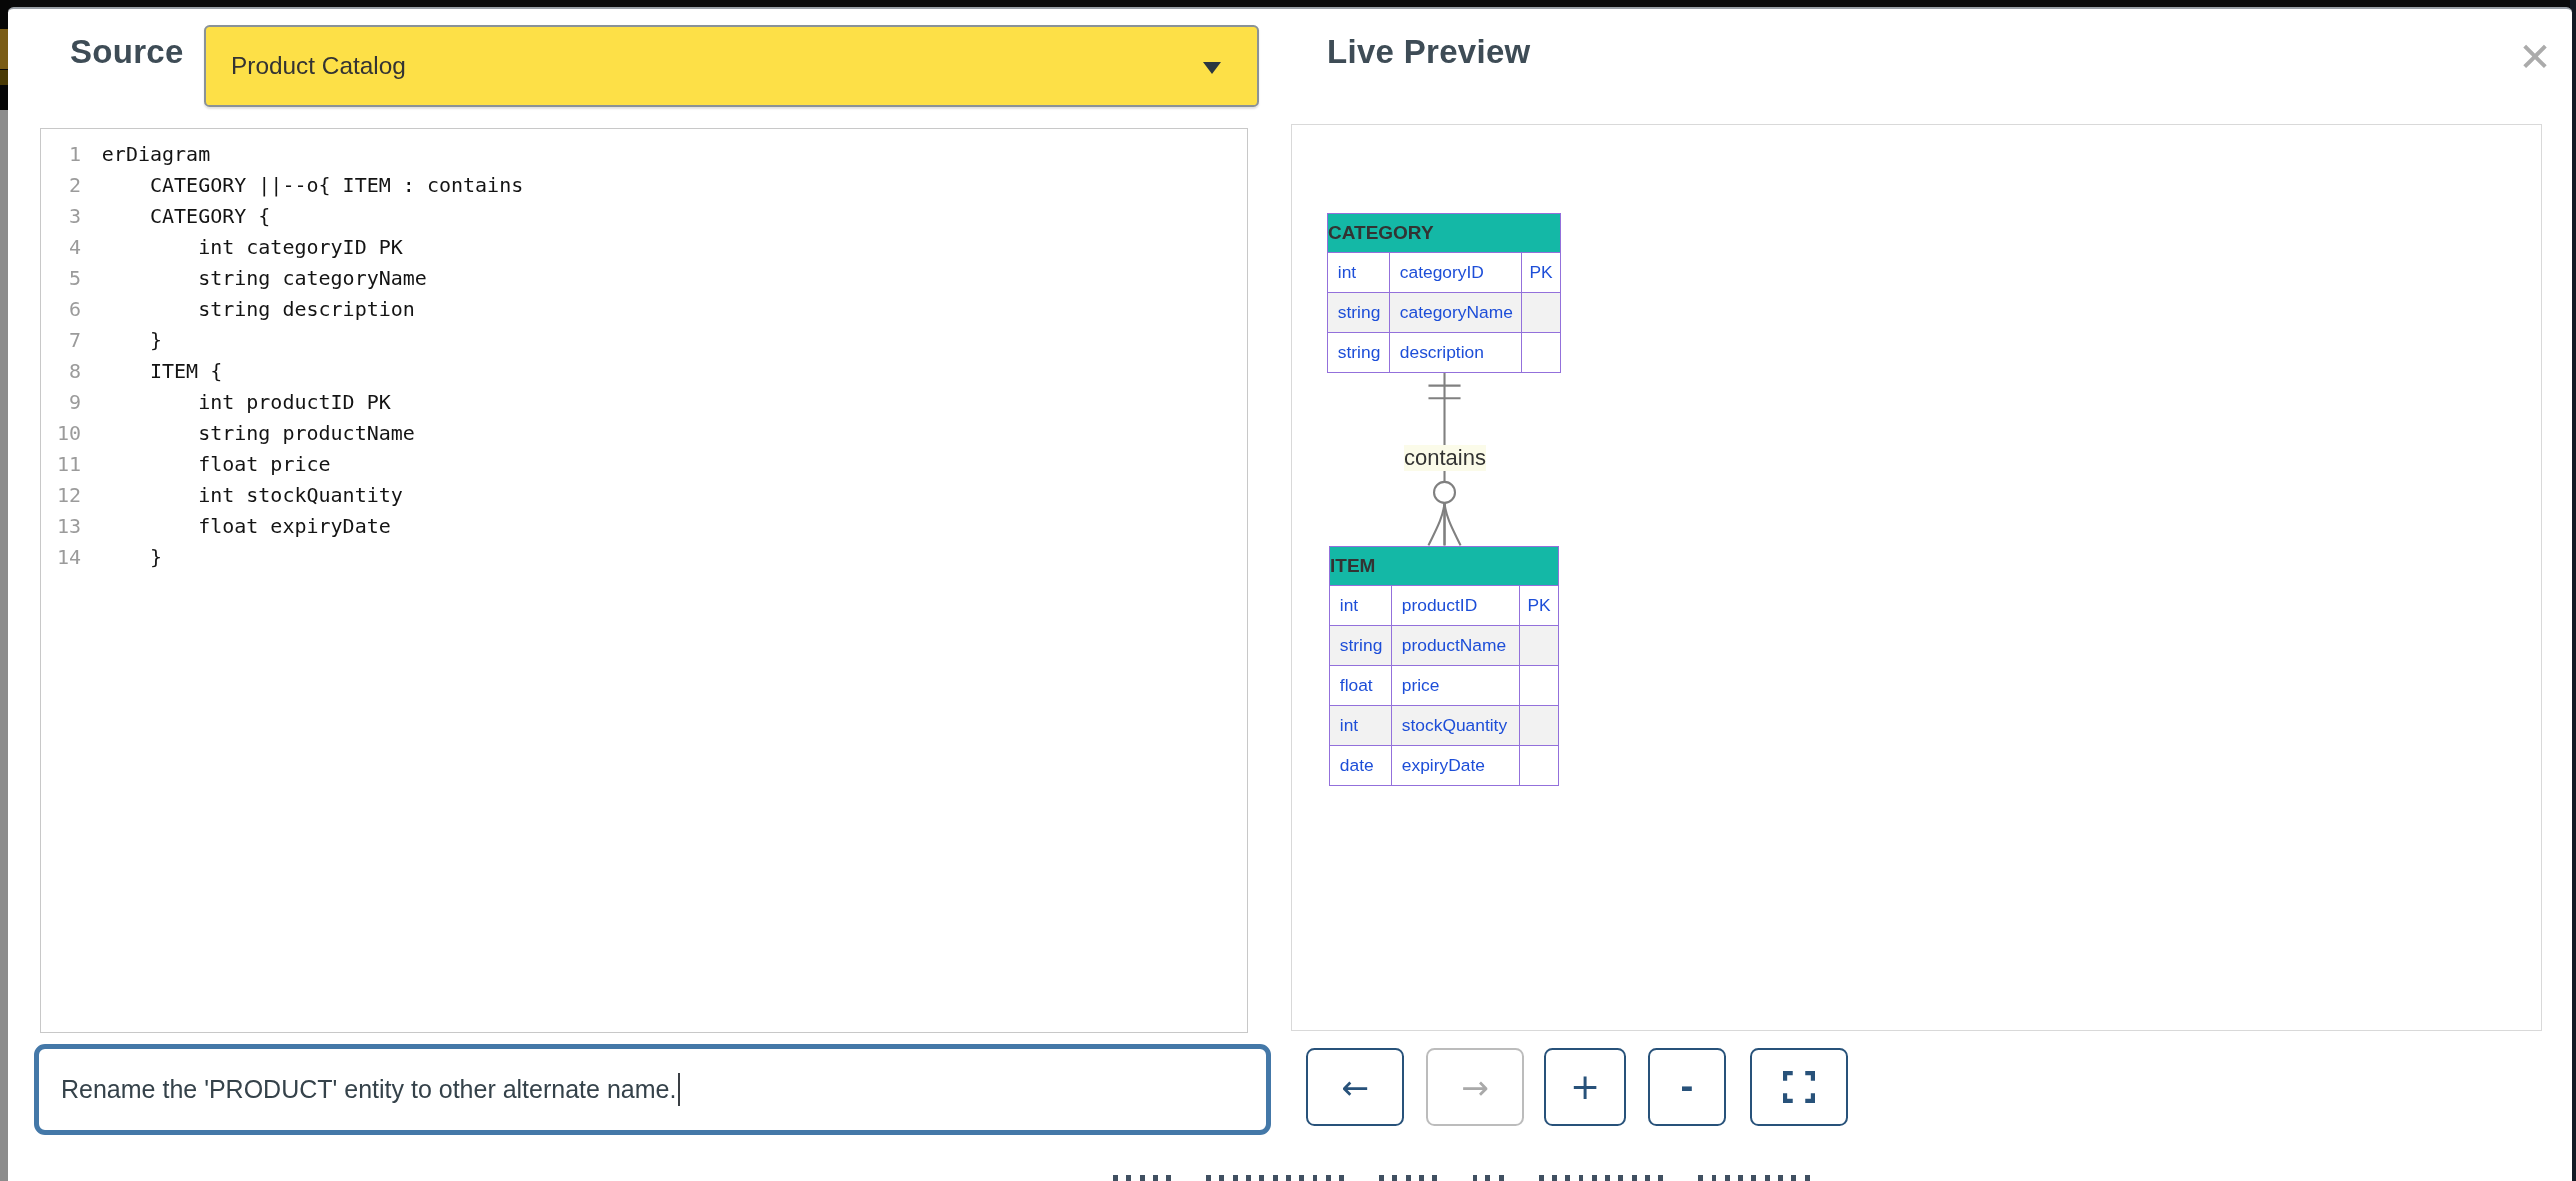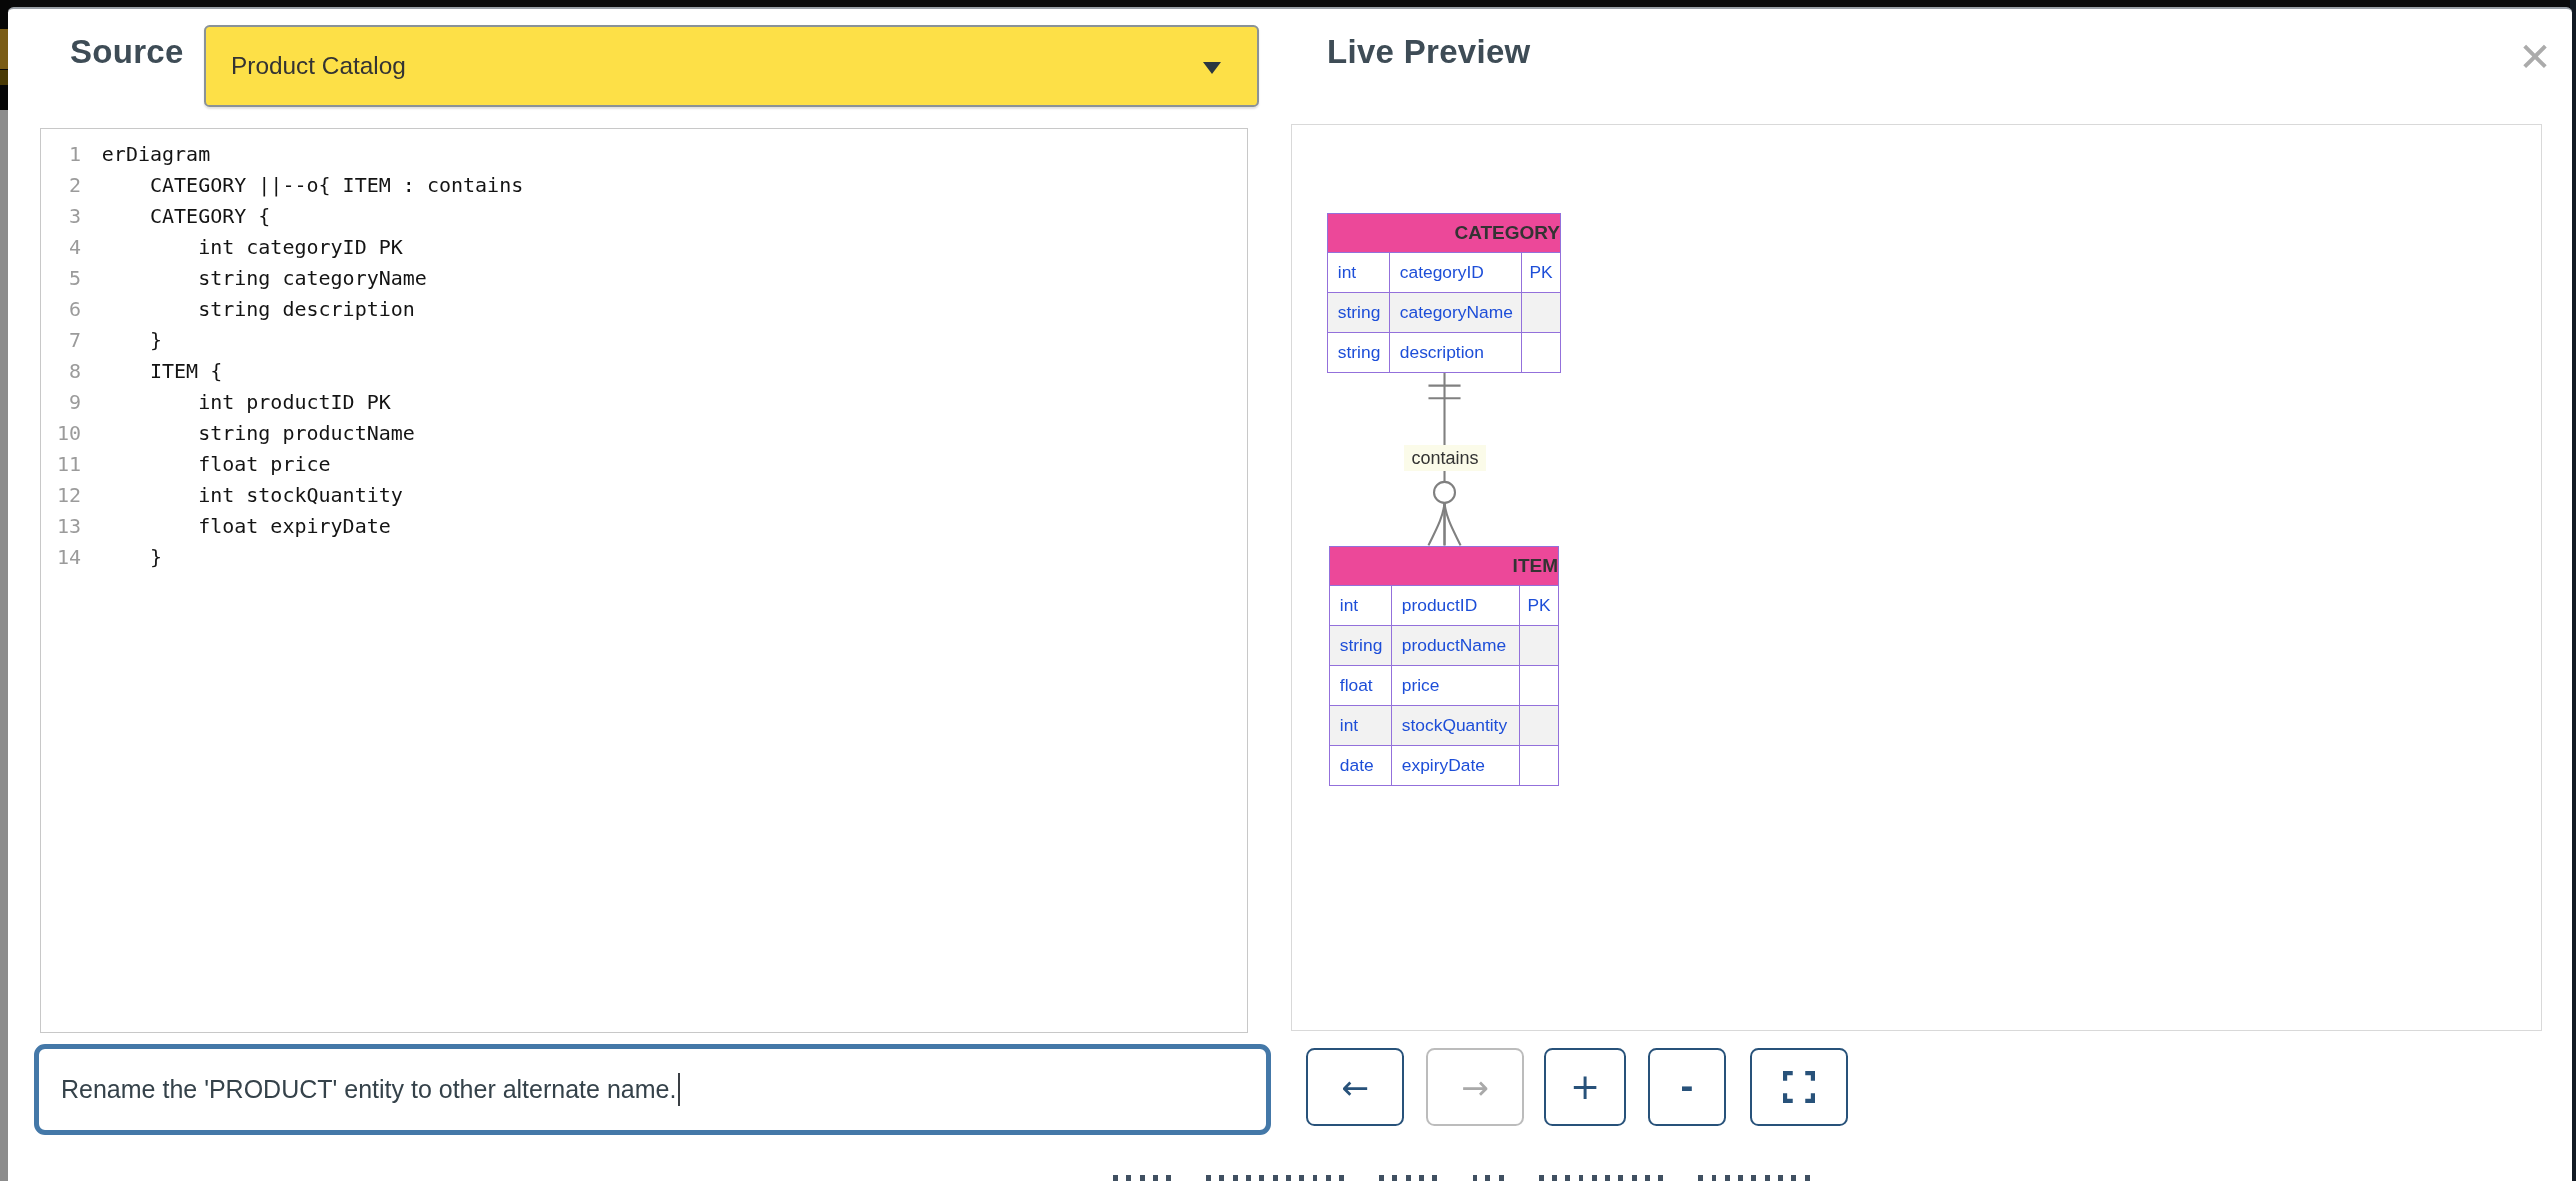--- a/index.html
+++ b/index.html
@@ -57,33 +57,33 @@
     background:#fff;border:5.6px solid #4478a8;border-radius:11px;display:flex;align-items:center;}
   .prompt-text{margin-left:22px;font-size:25px;color:#35424a;white-space:pre;}
   .caret{display:inline-block;width:2.1px;height:33px;background:#3a3f44;margin-left:1.4px;vertical-align:middle;}
 
   
   .preview{left:1291px;top:124px;width:1251px;height:907px;background:#fff;
     border:1.4px solid #d9d9d9;box-sizing:border-box;}
 
   
   .entity{position:absolute;border:1.4px solid #9370DB;background:#fff;box-sizing:border-box;}
-  .entity-header{background:#ec4899;border-bottom:0.7px solid #9370DB;text-align:right;
+  .entity-header{background:#14b8a6;border-bottom:0.7px solid #9370DB;text-align:left;
     font-weight:bold;height:38px;line-height:38px;font-size:19px;color:#333;}
   .erow{display:grid;height:39px;line-height:38px;font-size:17.4px;color:#1d4ed8;border-bottom:0.7px solid #9370DB;}
   .erow:last-child{border-bottom:none;}
   .erow.even{background:#f2f2f2;}
   .ecell{border-right:0.7px solid #9370DB;padding-left:9.8px;overflow:hidden;}
   .ecell.key{border-right:none;text-align:center;padding-left:0;}
   .cat-grid{grid-template-columns:62px 132px 1fr;}
   .item-grid{grid-template-columns:62px 128px 1fr;}
 
   
   .rel-label{left:1404px;top:445px;width:82px;height:26px;background:#fbfbe9;
-    text-align:center;line-height:26px;font-size:18px;color:#333;}
+    text-align:center;line-height:26px;font-size:22px;color:#333;}
 
   
   .tbtn{position:absolute;top:1048px;height:78px;background:#fff;border:2.8px solid #28527a;
     border-radius:8.4px;box-sizing:border-box;display:flex;align-items:center;justify-content:center;
     color:#28527a;font-family:"DejaVu Sans",sans-serif;cursor:pointer;}
   .tbtn.disabled{border-color:#bcbcbc;color:#a9a9a9;cursor:default;}
   .arrow-glyph{font-size:33px;line-height:1;}
   .plus-glyph{font-size:36px;line-height:1;font-weight:400;}
   .minus-glyph{font-size:32px;line-height:1;font-weight:bold;}
 

